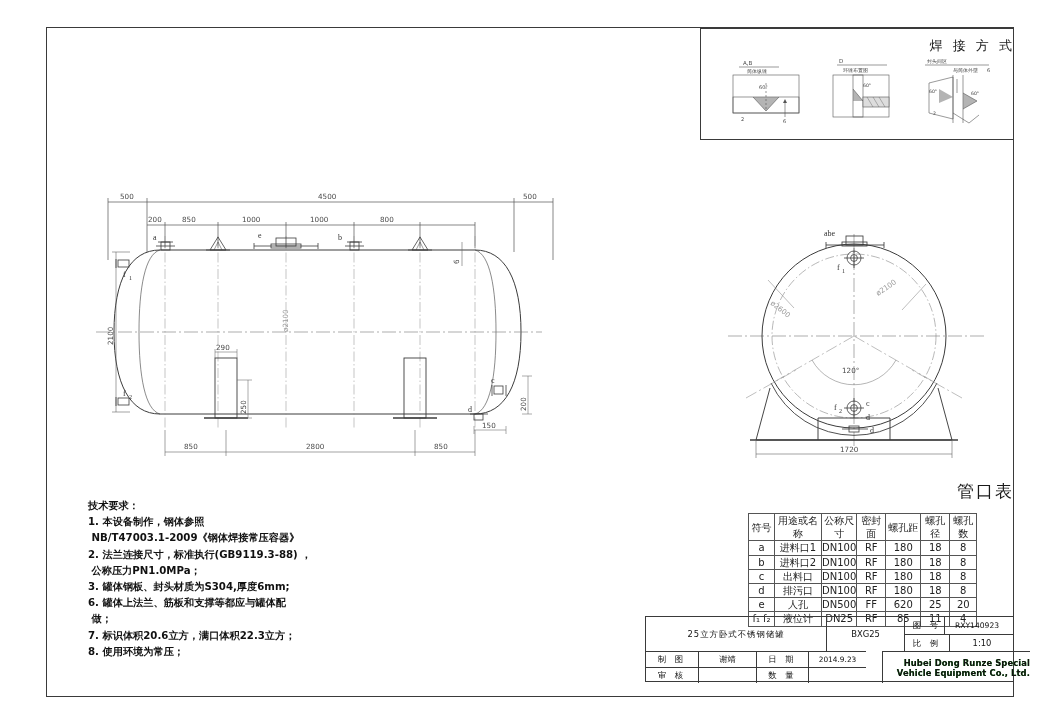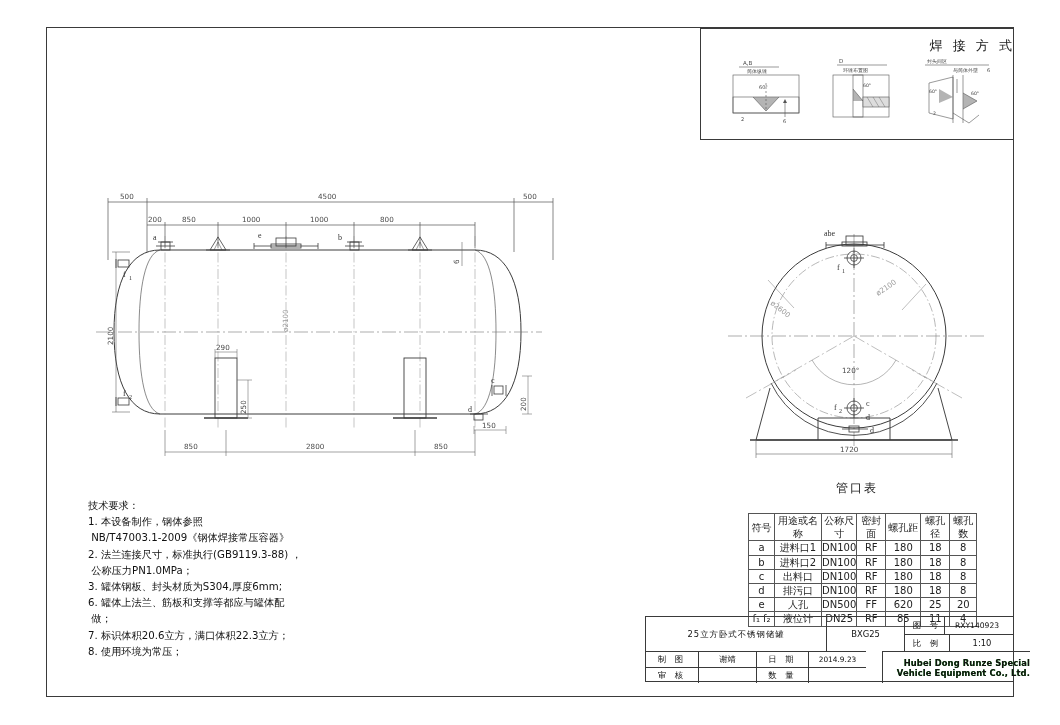--- a/index.html
+++ b/index.html
@@ -7,33 +7,33 @@
        font-family:"Liberation Serif","DejaVu Serif",serif;color:#1a1a1a;
        -webkit-font-smoothing:antialiased;}
   .sheet{position:absolute;left:0;top:0;width:1060px;height:725px;background:#fff;}
   .frame{position:absolute;left:46px;top:27px;width:968px;height:670px;
          border:1.2px solid #3a3a3a;box-sizing:border-box;background:#fff;}
   svg{display:block;overflow:visible;}
 
   
   #tech-notes{position:absolute;left:88px;top:498px;width:330px;
               font-size:10.2px;line-height:16.2px;color:#111;
-              font-family:"DejaVu Sans","Liberation Sans",sans-serif;}
+              font-family:"DejaVu Sans","Liberation Sans",sans-serif;font-weight:bold;}
   #tech-notes div{white-space:pre;}
 
   
   #weld-box{position:absolute;left:700px;top:28px;width:314px;height:112px;
             border:1px solid #3a3a3a;box-sizing:border-box;}
   #weld-title{position:absolute;left:0;top:8px;width:314px;text-align:right;
               font-size:13px;letter-spacing:3px;
               font-family:"DejaVu Sans","Liberation Sans",sans-serif;}
 
   
-  #nozzle-title{position:absolute;left:700px;top:480px;width:314px;text-align:center;
-                font-size:12px;letter-spacing:2px;
+  #nozzle-title{position:absolute;left:700px;top:480px;width:314px;text-align:right;
+                font-size:17px;letter-spacing:2px;
                 font-family:Liberation Sans, sans-serif;}
   #nozzle-table{position:absolute;left:748px;top:513px;border-collapse:collapse;
                 font-size:10px;color:#222;
                 font-family:"DejaVu Sans","Liberation Sans",sans-serif;}
   #nozzle-table td,#nozzle-table th{border:0.8px solid #555;text-align:center;
                 font-weight:normal;padding:0;height:13.2px;line-height:13.2px;}
   .c0{width:25px;} .c1{width:46px;} .c2{width:34px;} .c3{width:28px;}
   .c4{width:34px;} .c5{width:28px;} .c6{width:26px;}
 
   

